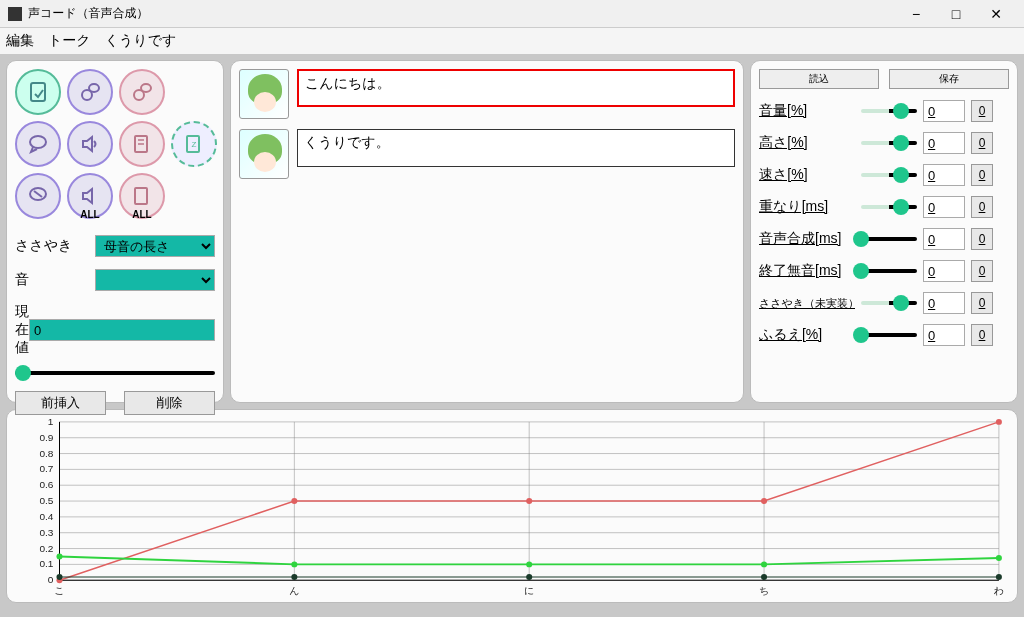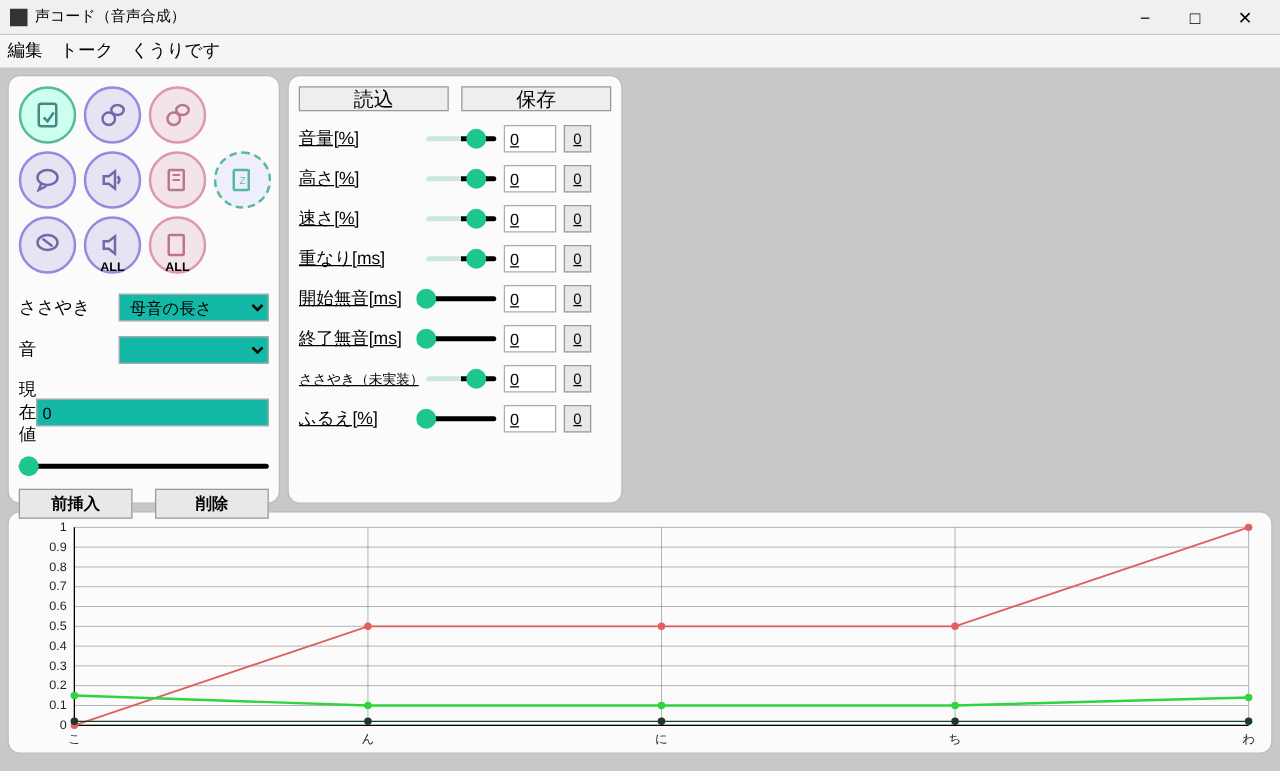--- a/index.html
+++ b/index.html
@@ -27,33 +27,33 @@
 
 .form-row { display: flex; align-items: center; margin: 6px 0; font-size: 14px; }
 .form-row label { width: 80px; }
 .form-row select, .form-row input[type=text] { flex: 1; height: 22px; border: 1px solid #aaa; background: #14b8a6; padding: 0 4px; font-size: 13px; }
 
 .slider-row { display:flex; align-items:center; margin: 8px 0 16px; }
 .hslider { flex:1; height: 4px; background: #000; position: relative; border-radius:2px;}
 .hslider-thumb { position:absolute; left:0; top:-6px; width:16px; height:16px; background:#1fc68c; border-radius:50%; }
 
 .btn-row { display: flex; gap: 18px; justify-content: center; }
-.btn { width: 94px; height: 24px; background: #e8e8e8; border: 1px solid #999; font-size: 13px; cursor: pointer; font-weight: bold; }
+.btn { width: 94px; height: 24px; background: #e8e8e8; border: 1px solid #999; font-size: 13px; cursor: pointer; }
 
 .center-panel { flex: 1; overflow-y: auto; }
 .talk-row { display: flex; gap: 8px; margin-bottom: 10px; align-items: flex-start; }
 .avatar { width: 50px; height: 50px; border: 1px solid #999; border-radius: 3px; background: linear-gradient(135deg, #dff, #fff); position:relative; overflow:hidden; }
 .avatar::before { content:""; position:absolute; top:4px; left:8px; width:34px; height:30px; background: #7fc060; border-radius: 50% 50% 40% 40%; }
 .avatar::after { content:""; position:absolute; top:22px; left:14px; width:22px; height:20px; background:#ffe8d8; border-radius:50%;}
 .talk-text { flex: 1; border: 1px solid #333; min-height: 38px; padding: 4px 6px; font-size: 14px; background: #fff; }
 .talk-text.selected { border: 2px solid #e00; }
 
 .right-panel { width: 268px; overflow-y: auto; }
 .rp-top { display: flex; gap: 10px; margin-bottom: 10px; }
-.rp-top button { flex: 1; height: 20px; font-size: 16px; border: 1px solid #999; background: #eee; cursor: pointer; }
+.rp-top button { flex: 1; height: 20px; font-size: 10px; border: 1px solid #999; background: #eee; cursor: pointer; }
 
 .param-row { display: flex; align-items: center; margin: 8px 0; font-size: 14px; gap: 6px; height: 24px; text-decoration: underline; }
 .param-row .plabel { width: 96px; white-space: nowrap; overflow: hidden; }
 .param-row .plabel.small { font-size: 11px; }
 .pslider { width: 56px; height: 4px; background: #000; position: relative; border-radius: 2px; }
 .pslider.light { background: #cde8d8; }
 .pslider-thumb { position:absolute; top:-6px; width:16px; height:16px; background:#1fc68c; border-radius:50%; }
 .param-row input[type=text] { width: 42px; height: 22px; border:1px solid #aaa; padding: 0 4px; font-size: 13px; text-align:left;}
 .pzero { width: 22px; height: 22px; background: #e8e8e8; border: 1px solid #999; font-size: 12px; cursor: pointer; text-align:center; line-height:20px;}
 
@@ -169,20 +169,30 @@
       <div class="hslider">
           <div class="hslider-thumb"></div>
         </div>
     </div>
     <div class="btn-row">
       <button class="btn">前挿入</button>
       <button class="btn">削除</button>
     </div>
   </div>
 
+  <div class="panel center-panel" id="talks-container">
+      <div class="talk-row">
+        <div class="avatar"></div>
+        <div class="talk-text selected">こんにちは。</div>
+      </div>
+      <div class="talk-row">
+        <div class="avatar"></div>
+        <div class="talk-text">くうりです。</div>
+      </div>
+    </div>
 
   <div class="panel right-panel">
     <div class="rp-top">
       <button>読込</button>
       <button>保存</button>
     </div>
     <div id="params-container">
         <div class="param-row">
           <div class="plabel">音量[%]</div>
           <div class="pslider light" style="background: linear-gradient(to right, rgb(205, 232, 216) 0px, rgb(205, 232, 216) 50%, rgb(0, 0, 0) 50%, rgb(0, 0, 0) 100%);">
@@ -209,21 +219,21 @@
         </div>
         <div class="param-row">
           <div class="plabel">重なり[ms]</div>
           <div class="pslider light" style="background: linear-gradient(to right, rgb(205, 232, 216) 0px, rgb(205, 232, 216) 50%, rgb(0, 0, 0) 50%, rgb(0, 0, 0) 100%);">
             <div class="pslider-thumb" style="left: 32px;"></div>
           </div>
           <input type="text" value="0" style="">
           <div class="pzero">0</div>
         </div>
         <div class="param-row">
-          <div class="plabel">開始無音[ms]</div>
+          <div class="plabel">音声合成[ms]</div>
           <div class="pslider">
             <div class="pslider-thumb" style="left: -8px;"></div>
           </div>
           <input type="text" value="0" style="">
           <div class="pzero">0</div>
         </div>
         <div class="param-row">
           <div class="plabel">終了無音[ms]</div>
           <div class="pslider">
             <div class="pslider-thumb" style="left: -8px;"></div>

